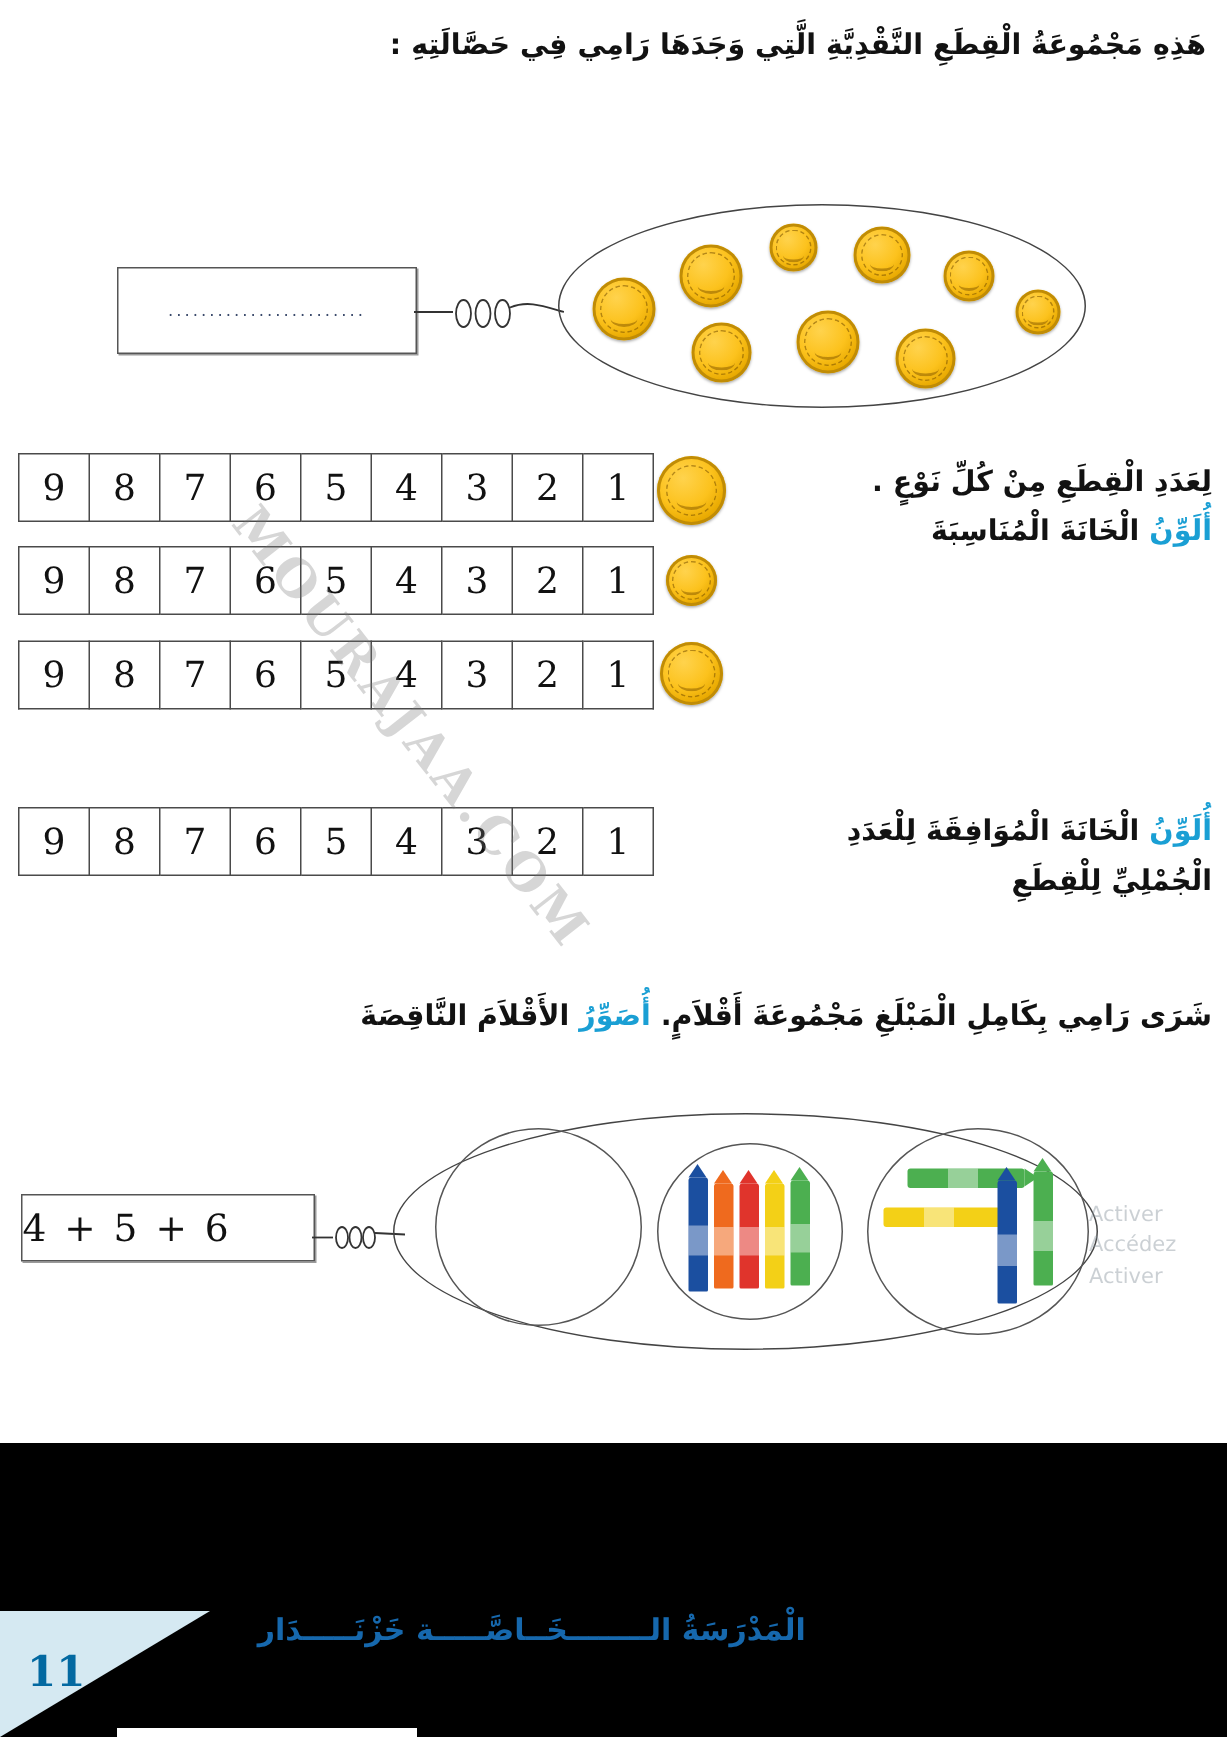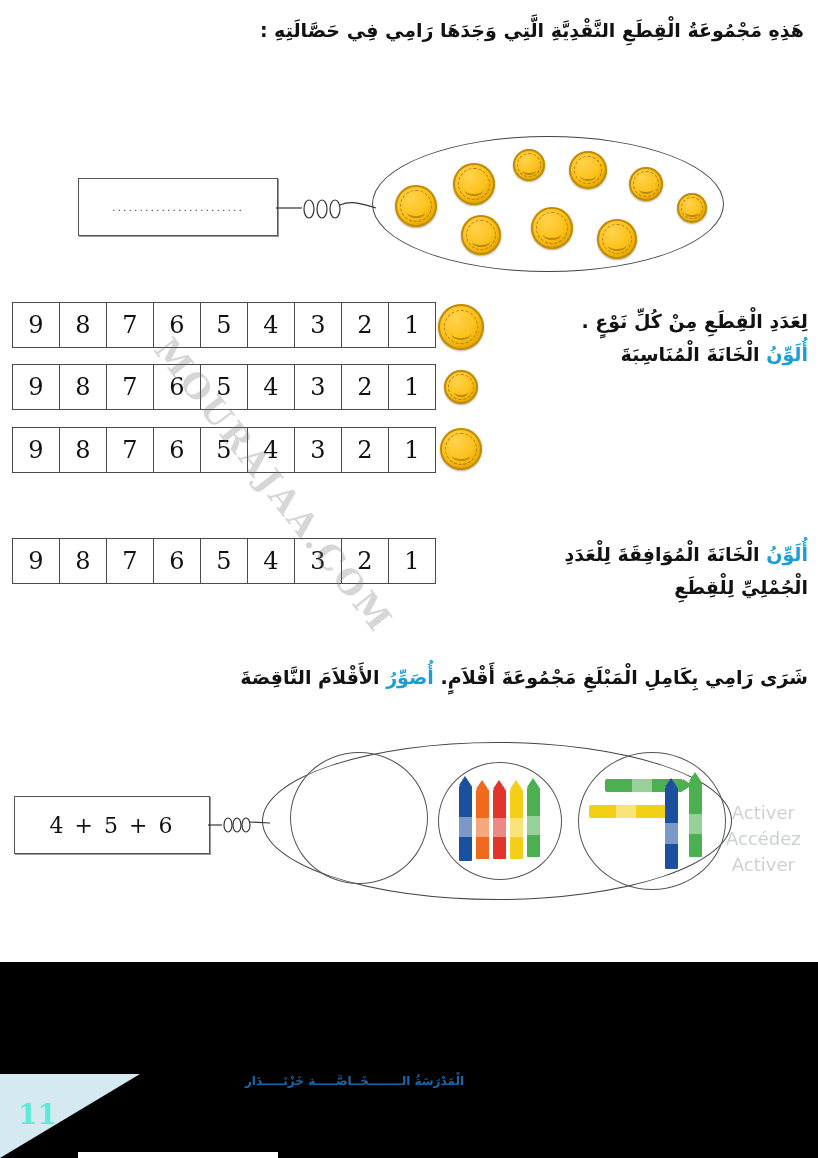--- a/index.html
+++ b/index.html
@@ -78,25 +78,25 @@
     position:absolute;right:10px;top:538px;width:330px;text-align:right;
     font-size:19px;line-height:1.75;color:#121212;font-weight:600;
   }
   #inst4{
     position:absolute;right:10px;top:662px;width:618px;text-align:right;
     font-size:19px;line-height:1.6;color:#121212;font-weight:600;
   }
 
   
   #sumbox{
-    position:absolute;left:14px;top:796px;width:196px;height:58px;
+    position:absolute;left:14px;top:796px;width:196px;height:45px;
     border:1px solid #555;background:#fff;box-sizing:border-box;
     box-shadow:1px 1px 0 #9a9a9a;
-    display:flex;align-items:center;justify-content:center;
-    font-family:"DejaVu Serif",serif;font-size:22px;color:#111;letter-spacing:2px;
+    display:flex;align-items:center;justify-content:flex-start;
+    font-family:"DejaVu Serif",serif;font-size:25px;color:#111;letter-spacing:2px;
   }
   #spring2{position:absolute;left:208px;top:808px;width:62px;height:34px;}
   #big-ellipse{
     position:absolute;left:262px;top:742px;width:470px;height:158px;
     border:1px solid #444;border-radius:50%;box-sizing:border-box;
   }
   .inner-ellipse{
     position:absolute;border:1px solid #555;border-radius:50%;box-sizing:border-box;
   }
   #e-empty{left:290px;top:752px;width:138px;height:132px;}
@@ -120,37 +120,37 @@
   
   #wm-mourajaa{
     position:absolute;left:178px;top:330px;
     font-family:"DejaVu Serif",serif;font-size:34px;font-weight:700;
     color:rgba(120,120,120,.30);
     transform:rotate(52deg);transform-origin:left top;
     letter-spacing:3px;white-space:nowrap;pointer-events:none;
   }
   #wm-activer{
     position:absolute;left:726px;top:800px;
-    font-size:18px;color:rgba(140,150,160,.45);line-height:1.45;
-    pointer-events:none;white-space:nowrap;text-align:center;
+    font-size:14px;color:rgba(140,150,160,.45);line-height:1.45;
+    pointer-events:none;white-space:nowrap;
   }
 
   
   #footer{
     position:absolute;left:0;top:1074px;width:709px;text-align:center;
-    color:#1668ad;font-size:12px;font-weight:700;direction:rtl;
+    color:#1668ad;font-size:20px;font-weight:700;direction:rtl;
   }
   #pagecorner{
     position:absolute;left:0;top:1074px;width:140px;height:84px;
     background:#d5e9f2;
     clip-path:polygon(0 0,100% 0,0 100%);
   }
   #pagenum{
     position:absolute;left:18px;top:1098px;
-    font-family:"DejaVu Serif",serif;font-size:28px;font-weight:700;color:#5eead4;
+    font-family:"DejaVu Serif",serif;font-size:28px;font-weight:700;color:#0369a1;
   }
   #whiteline{
     position:absolute;left:78px;top:1152px;width:200px;height:6px;background:#fff;
   }
 </style>
 </head>
 <body>
 
 <div id="page">
 

